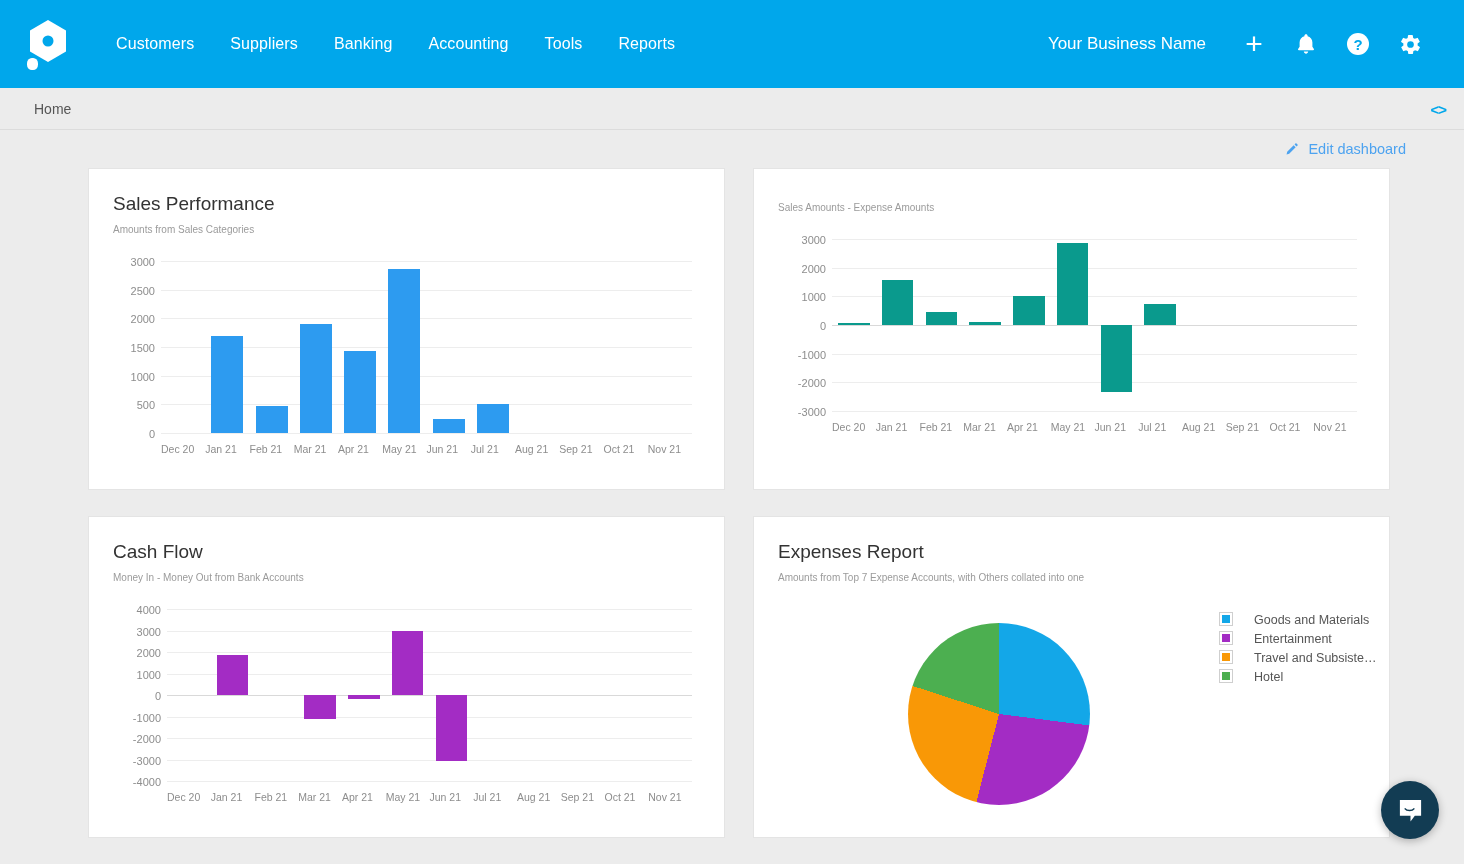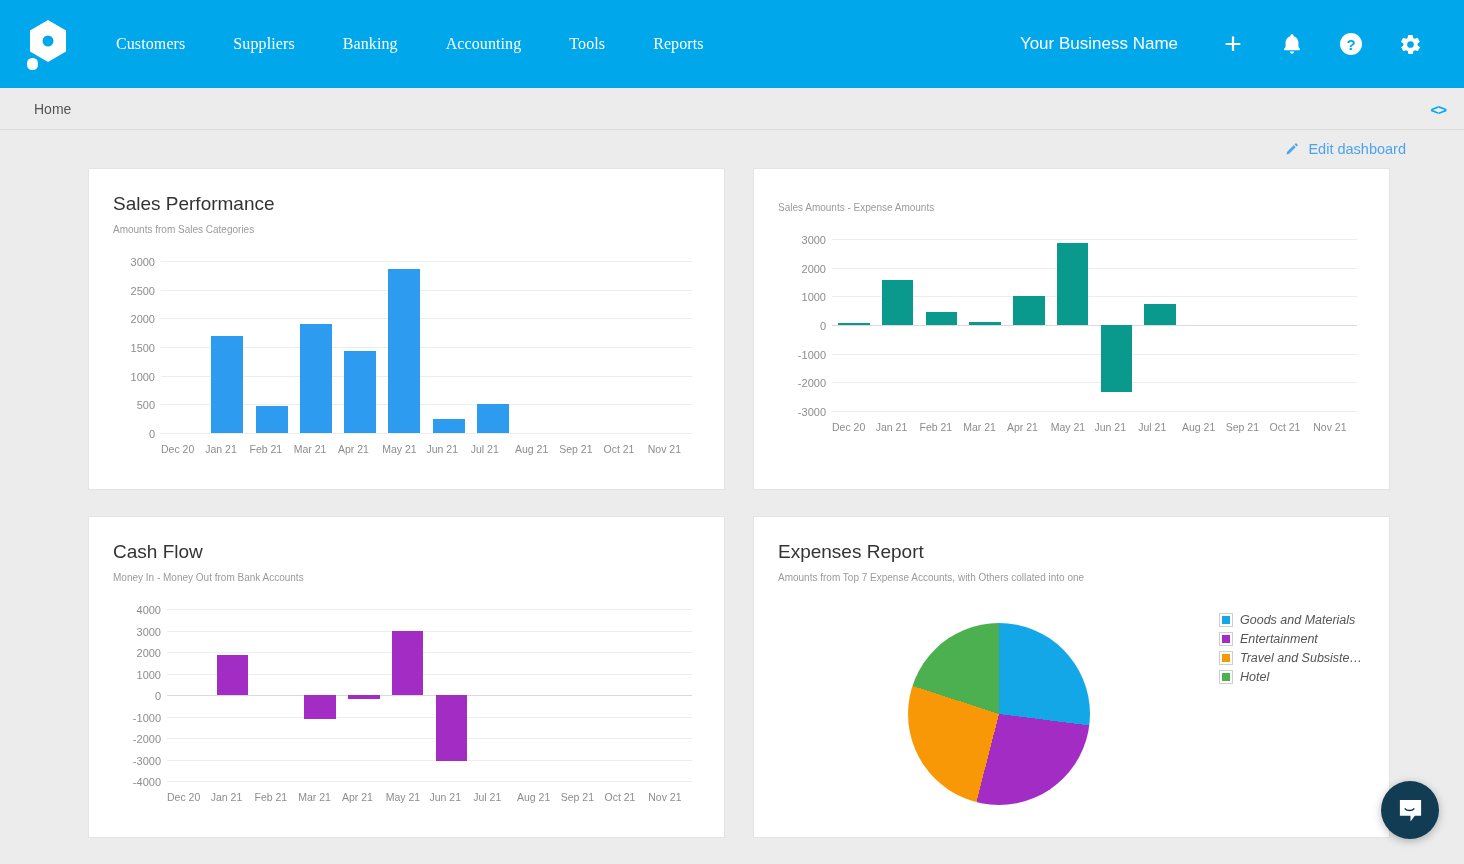--- a/index.html
+++ b/index.html
@@ -35,32 +35,32 @@
     content: ""; position: absolute;
     left: 50%; top: 50%; transform: translate(-50%,-50%);
     width: 11px; height: 11px; border-radius: 50%;
     background: #00a7eb;
   }
   .logo .dot {
     position: absolute; left: 3px; top: 40px;
     width: 11px; height: 12px; border-radius: 44%;
     background: #ffffff;
   }
-  .nav-links { display: flex; align-items: center; gap: 12px; font-family: Liberation Serif, serif; }
+  .nav-links { display: flex; align-items: center; gap: 0; }
   .nav-link {
     color: #ffffff;
     font-size: 16px;
     padding: 10px 18px;
     cursor: pointer;
     white-space: nowrap;
     letter-spacing: .1px;
   }
   .nav-right {
     position: absolute; right: 28px; top: 0; height: 88px;
-    display: flex; align-items: center; gap: 7px;
+    display: flex; align-items: center; gap: 0;
   }
   .biz-name {
     color: #ffffff; font-size: 17px; margin-right: 22px; white-space: nowrap;
   }
   .icon-btn {
     width: 52px; height: 52px;
     display: flex; align-items: center; justify-content: center;
     cursor: pointer; color: #fff;
   }
   .plus-icon { font-size: 30px; line-height: 1; font-weight: 300; }
@@ -159,21 +159,21 @@
   .pie {
     width: 182px; height: 182px; border-radius: 50%;
     margin-left: 130px;
     flex: 0 0 auto;
   }
   .pie-legend {
     margin-left: 130px;
     display: flex; flex-direction: column; gap: 5px;
     align-self: flex-start; margin-top: 8px;
   }
-  .legend-item { display: flex; align-items: center; gap: 8px; cursor: pointer; font-style: italic; }
+  .legend-item { display: flex; gap: 22px; cursor: pointer; }
   .legend-swatch {
     width: 12px; height: 12px; flex: 0 0 auto;
     border: 2px solid #ffffff; outline: 1px solid #cfcfcf;
   }
   .legend-label { font-size: 12.5px; color: #555; white-space: nowrap; }
 
   
   .intercom {
     position: fixed; right: 25px; bottom: 25px;
     width: 58px; height: 58px; border-radius: 50%;

